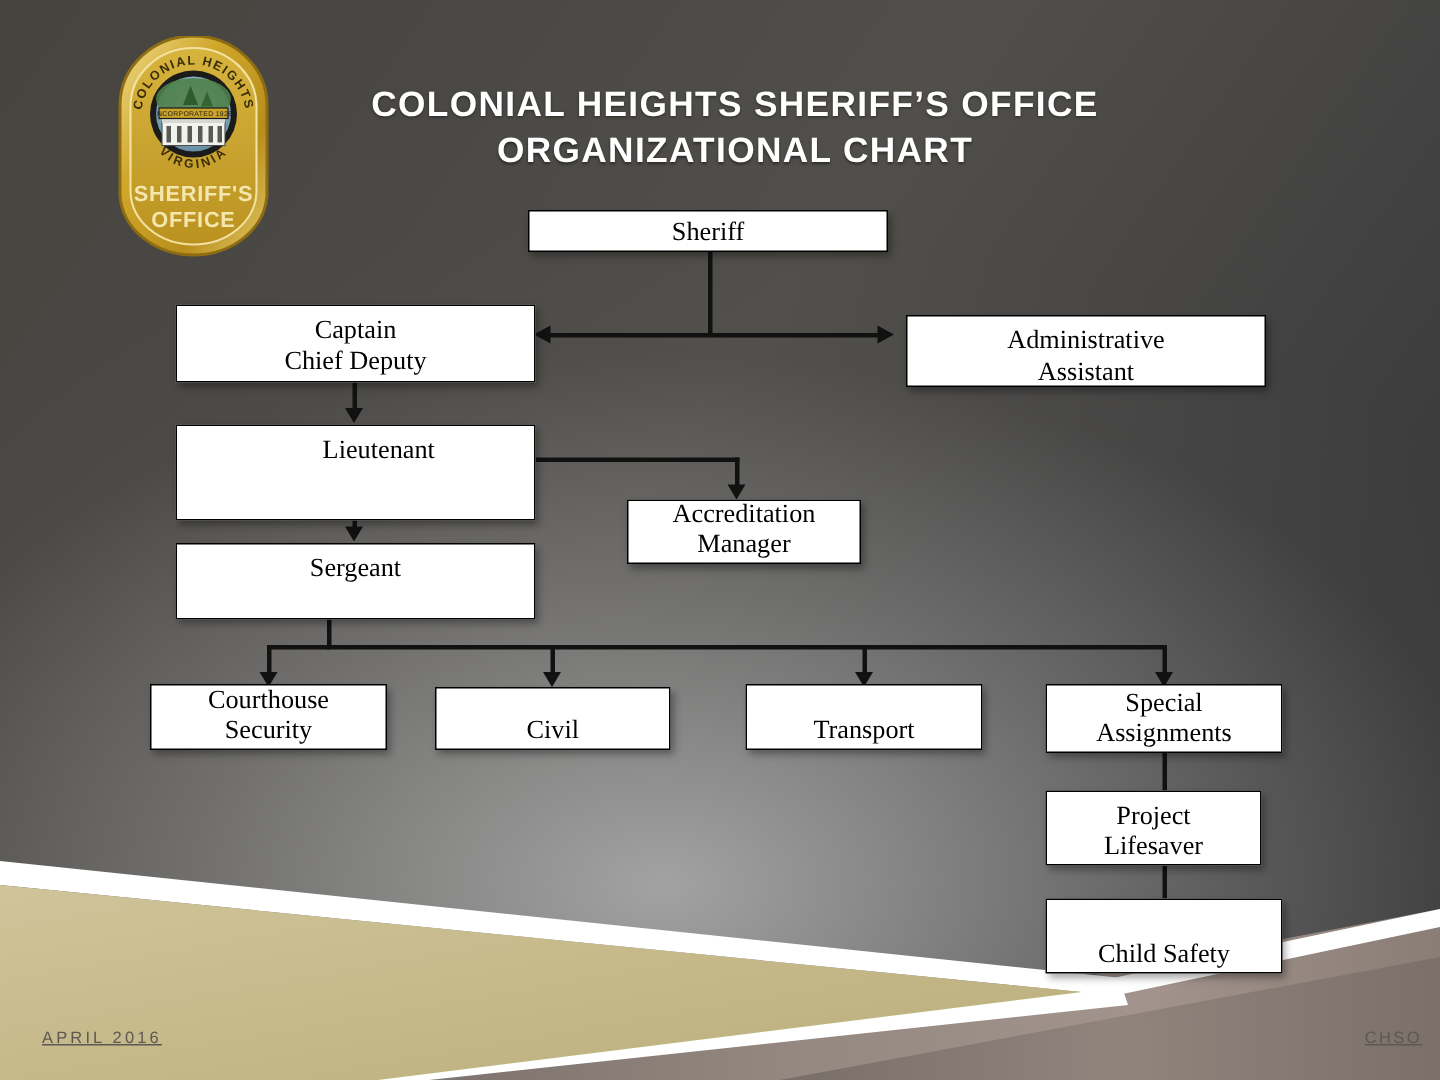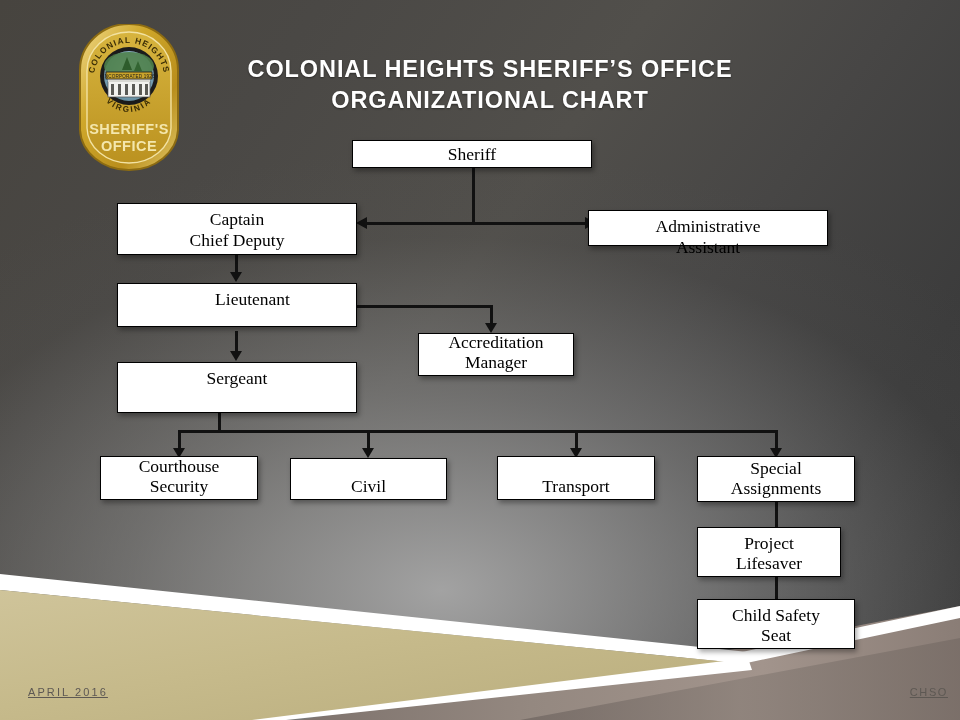--- a/index.html
+++ b/index.html
@@ -252,28 +252,28 @@
     <span>Sheriff</span>
   </div>
 
   <div class="node top-align" style="left:117px; top:203px; width:240px; height:52px;">
     <div style="width:100%;">
       <span>Captain</span>
       <span>Chief Deputy</span>
     </div>
   </div>
 
-  <div class="node top-align" style="left:588px; top:210px; width:240px; height:36px;">
+  <div class="node top-align" style="left:604px; top:210px; width:240px; height:48px;">
     <div style="width:100%;">
       <span>Administrative</span>
       <span>Assistant</span>
     </div>
   </div>
 
-  <div class="node top-align" style="left:117px; top:283px; width:240px; height:44px;padding-left:35px;">
+  <div class="node top-align" style="left:117px; top:283px; width:240px; height:64px;padding-left:35px;">
     <span>Lieutenant</span>
   </div>
 
   <div class="node" style="left:418px; top:333px; width:156px; height:43px;">
     <div style="width:100%;">
       <span>Accreditation</span>
       <span>Manager</span>
     </div>
   </div>
 
@@ -310,20 +310,19 @@
   <div class="node" style="left:697px; top:527px; width:144px; height:50px;">
     <div style="width:100%;">
       <span>Project</span>
       <span>Lifesaver</span>
     </div>
   </div>
 
   <div class="node" style="left:697px; top:599px; width:158px; height:50px;">
     <div style="width:100%;">
       <span>Child Safety</span>
-      <span>Seat</span>
     </div>
   </div>
 
   <div class="footer-text" id="footer-date">APRIL 2016</div>
   <div class="footer-text" id="footer-org">CHSO</div>
 
 </div>
 
 </body></html>

